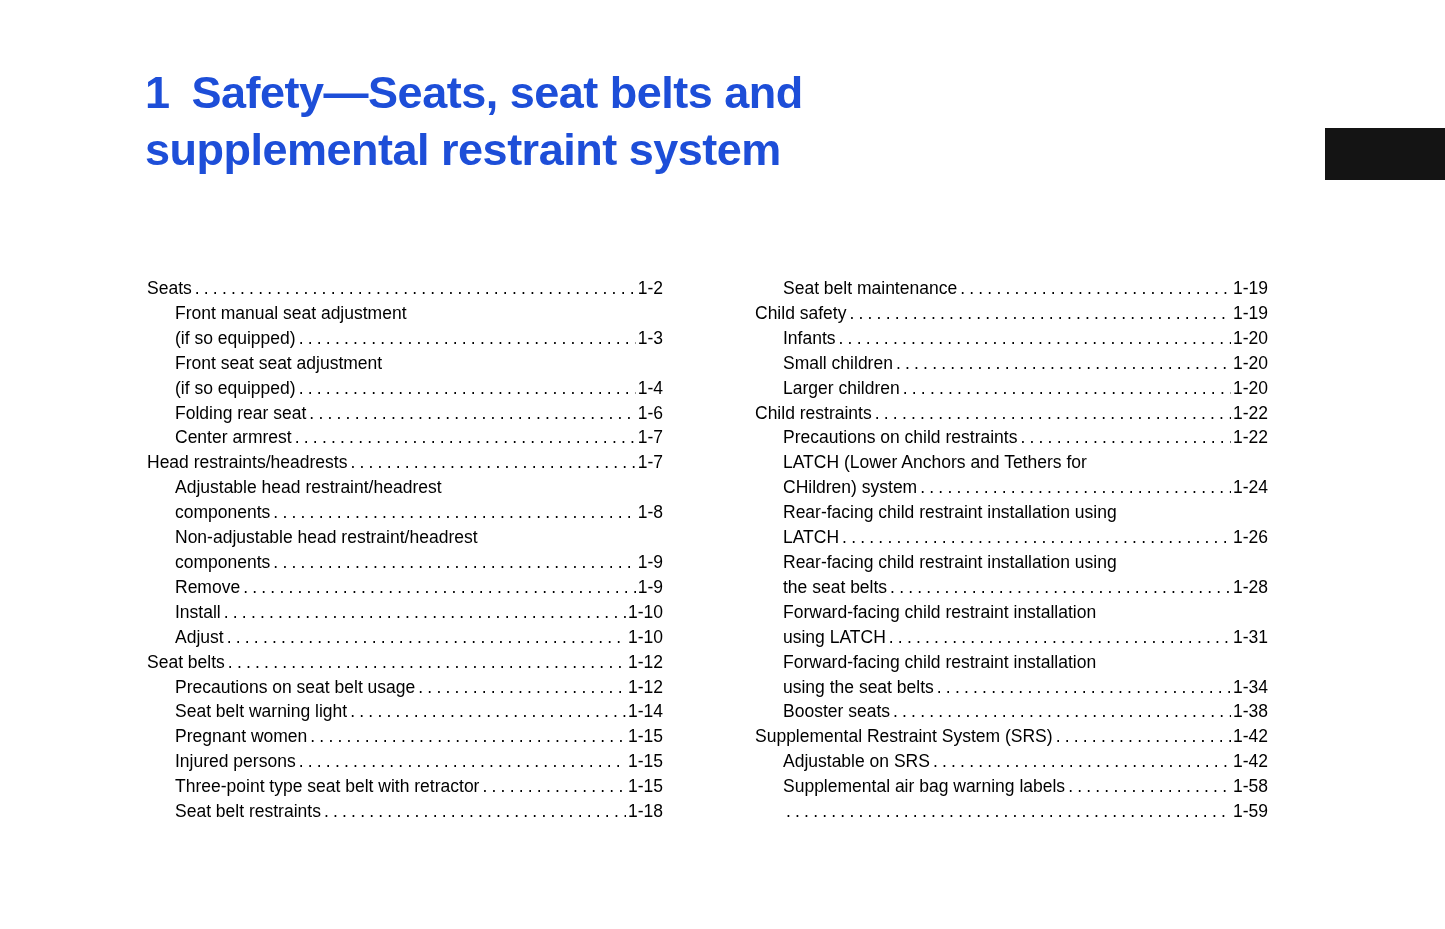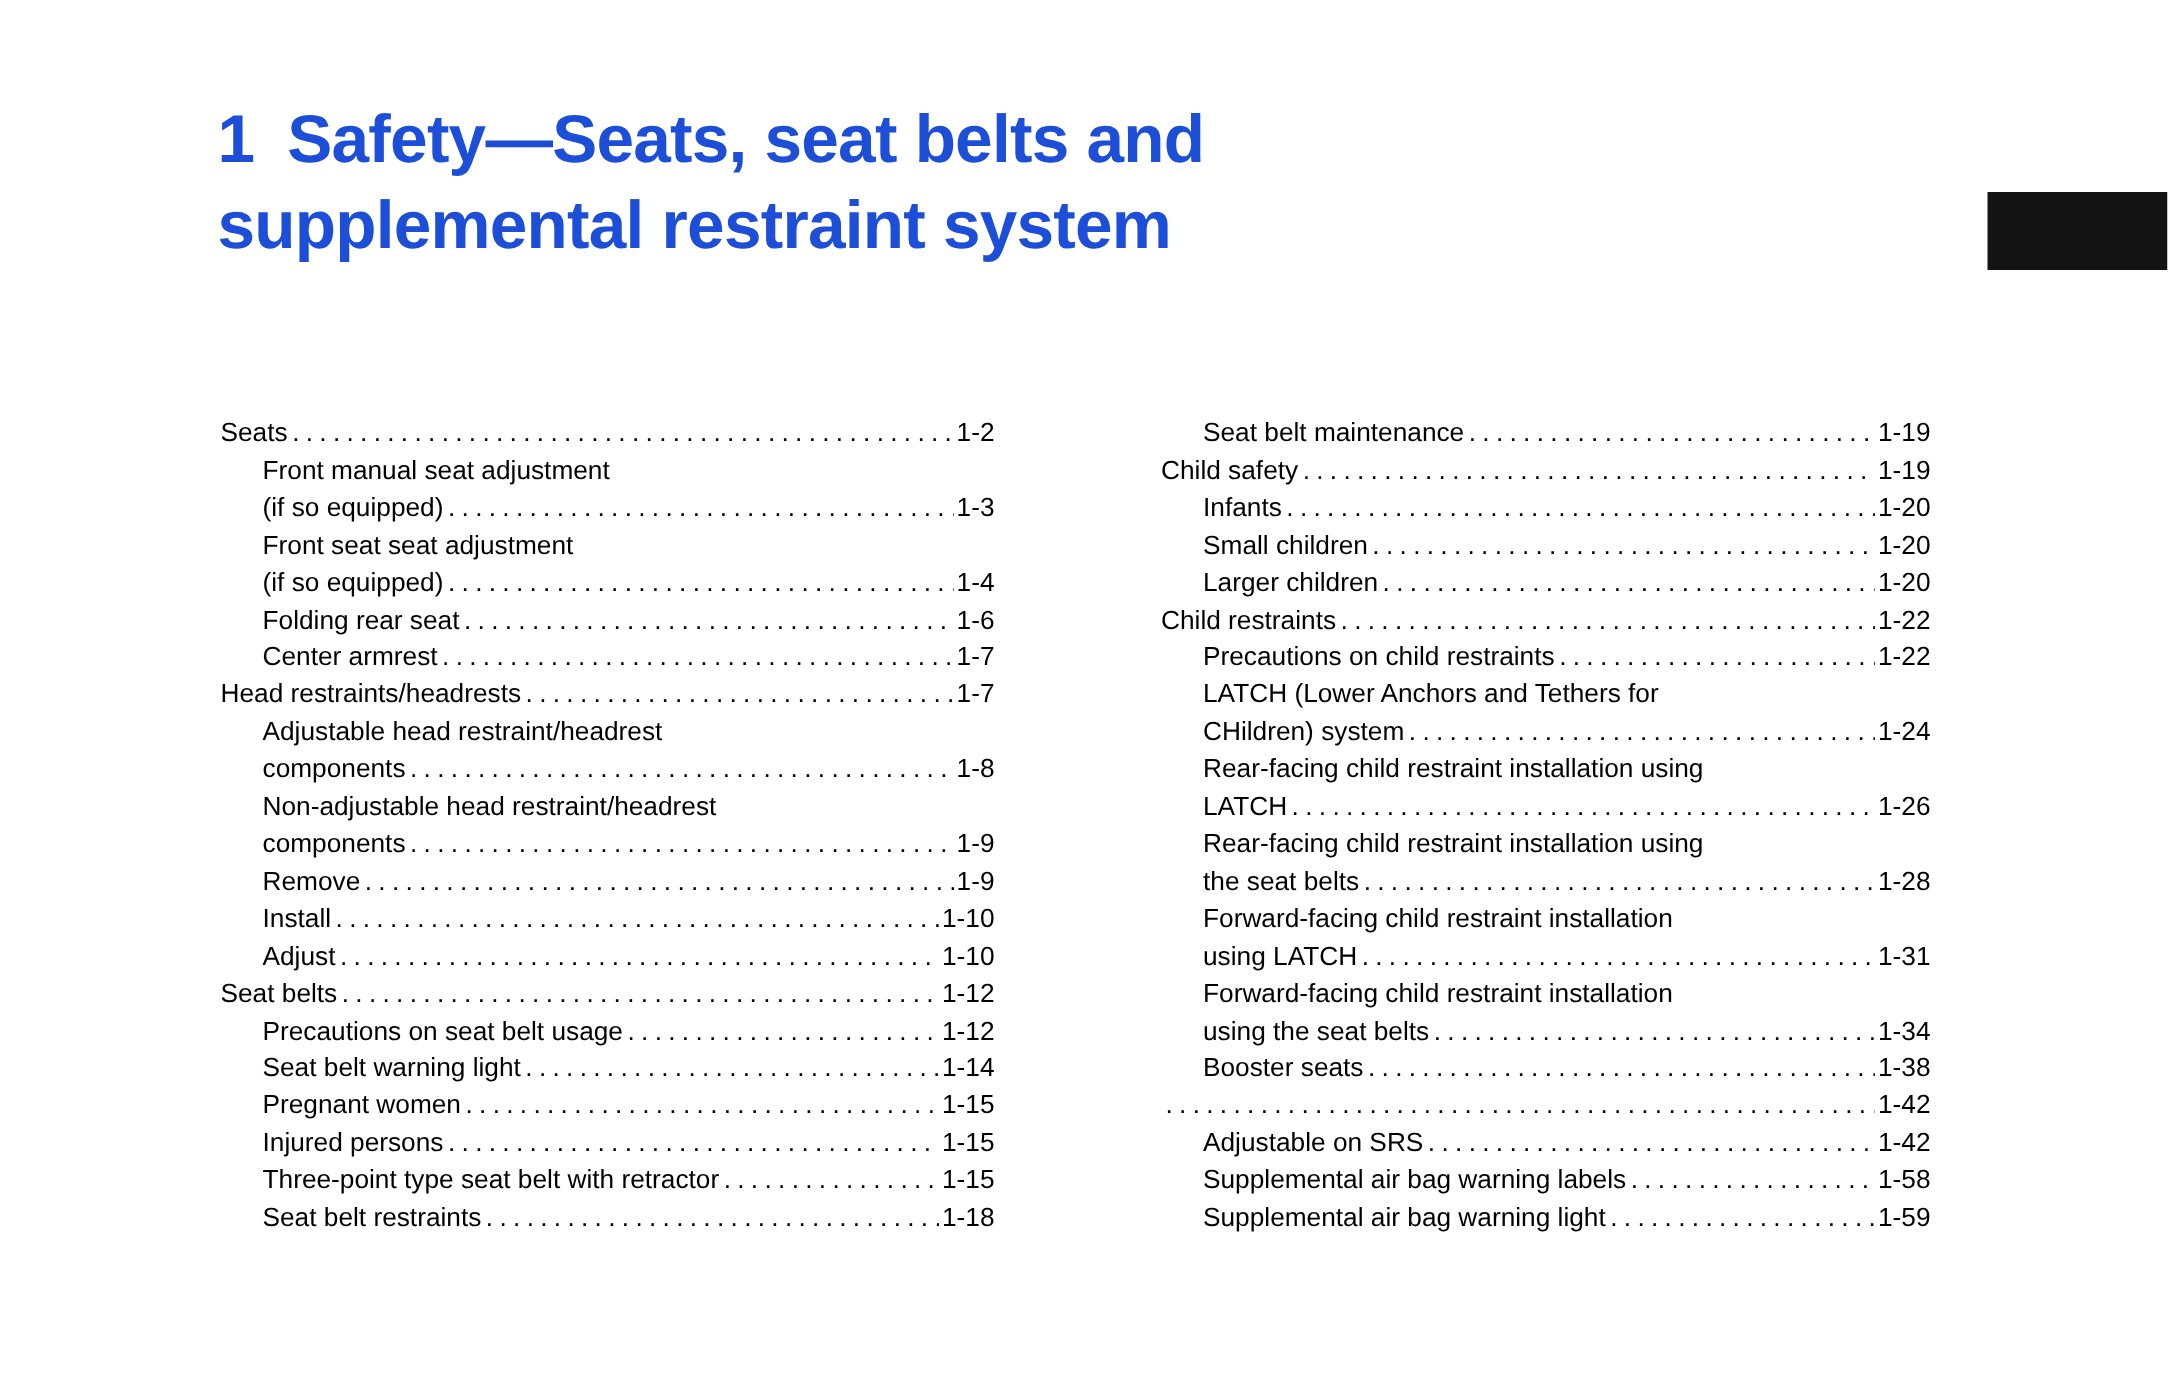--- a/index.html
+++ b/index.html
@@ -32,21 +32,21 @@
     width: 120px;
     height: 52px;
     background: #141414;
   }
 
   .toc {
     position: absolute;
     left: 147px;
     top: 276px;
     display: flex;
-    gap: 70px;
+    gap: 51px;
   }
   .toc-col { width: 516px; }
   .toc-col.right { width: 513px; margin-left: 41px; }
 
   .toc-row {
     display: flex;
     align-items: baseline;
     font-size: 17.5px;
     line-height: 24.9px;
     white-space: nowrap;
@@ -256,34 +256,34 @@
           <span class="label">using the seat belts</span>
           <span class="dots">................................................................................................................................................................</span>
           <span class="pagenum">1-34</span>
         </div>
         <div class="toc-row indent">
           <span class="label">Booster seats</span>
           <span class="dots">................................................................................................................................................................</span>
           <span class="pagenum">1-38</span>
         </div>
         <div class="toc-row">
+          <span class="label">Supplemental Restraint System (SRS)</span>
           <span class="dots">................................................................................................................................................................</span>
           <span class="pagenum">1-42</span>
         </div>
         <div class="toc-row indent">
           <span class="label">Adjustable on SRS</span>
           <span class="dots">................................................................................................................................................................</span>
           <span class="pagenum">1-42</span>
         </div>
         <div class="toc-row indent">
           <span class="label">Supplemental air bag warning labels</span>
           <span class="dots">................................................................................................................................................................</span>
           <span class="pagenum">1-58</span>
         </div>
         <div class="toc-row indent">
-          <span class="label">Supplemental air bag warning light</span>
           <span class="dots">................................................................................................................................................................</span>
           <span class="pagenum">1-59</span>
         </div>
       </div>
   </div>
 
 </div>
 
 </body></html>

